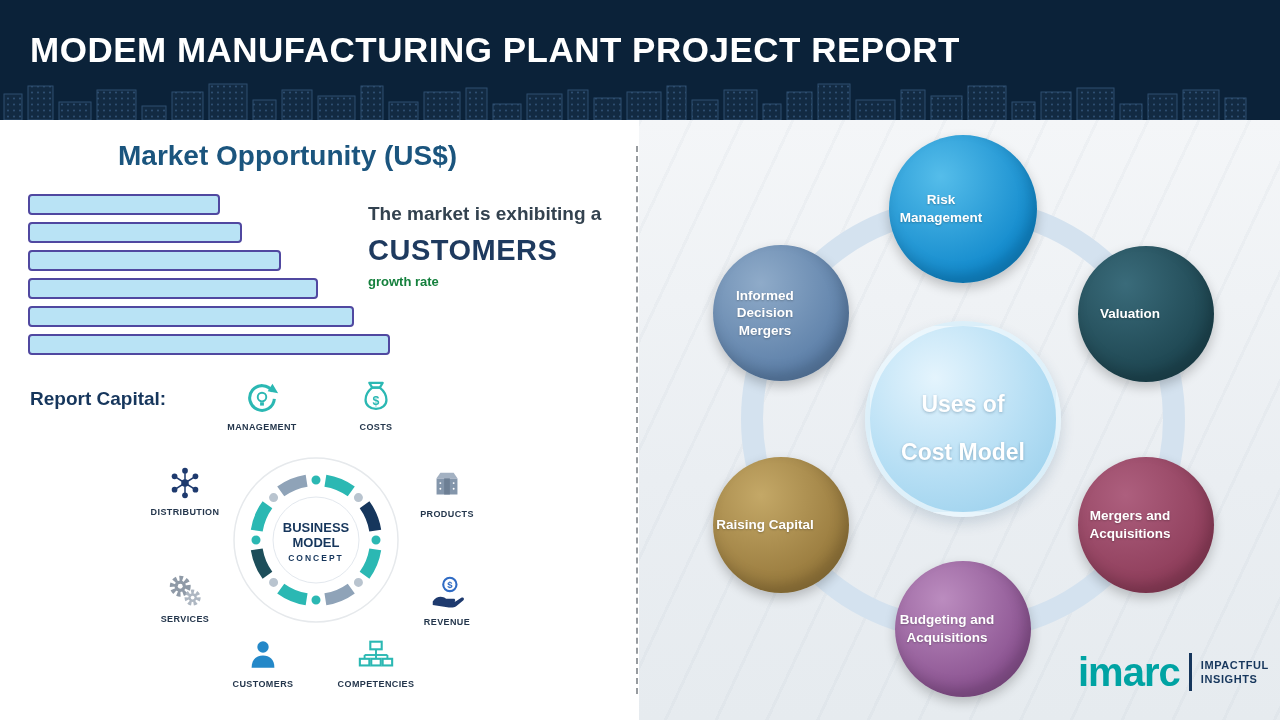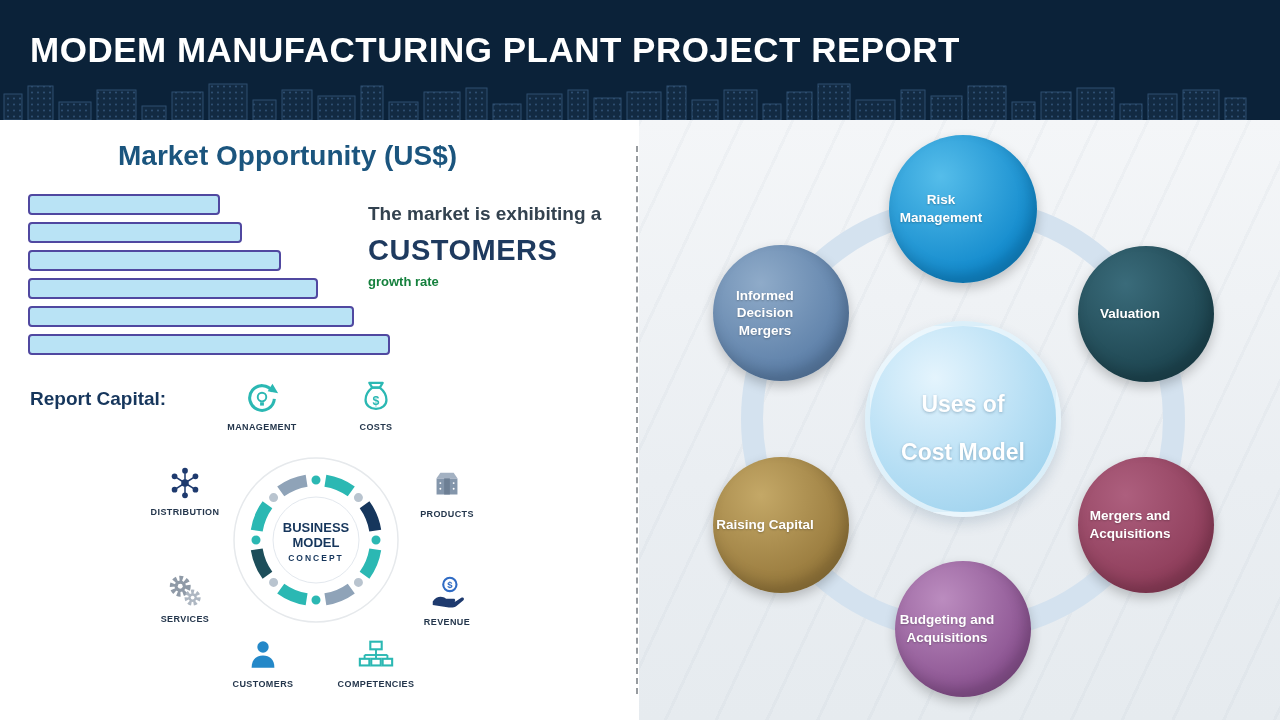--- a/index.html
+++ b/index.html
@@ -157,20 +157,28 @@
       <circle cx="28" cy="88.00000000000001" r="5.5" fill="#2bb8b3" stroke="#ffffff" stroke-width="2"></circle>
       <circle cx="45.57359312880714" cy="45.573593128807154" r="5.5" fill="#b9c4cf" stroke="#ffffff" stroke-width="2"></circle>
     </svg>
 
   <div class="big-ring"></div>
   <div class="center-circle">
     <span>Uses of</span>
     <span>Cost Model</span>
   </div>
 
+  <div class="logo">
+    <span class="logo-word">imarc</span>
+    <span class="logo-sep"></span>
+    <span class="logo-tag">
+      <span>IMPACTFUL</span>
+      <span>INSIGHTS</span>
+    </span>
+  </div>
 
 <div class="bm-item" style="left: 207px; top: 379px;">
       <span class="bm-icon"><svg viewBox="0 0 40 40" width="38" height="38">
           <path d="M31 13 A13 13 0 1 0 33 21" fill="none" stroke="#2bb8b3" stroke-width="3.2"></path>
           <polygon points="26,13 37,15 31,5" fill="#2bb8b3"></polygon>
           <circle cx="20" cy="19" r="4.5" fill="none" stroke="#2bb8b3" stroke-width="2"></circle>
           <rect x="18" y="24.5" width="4" height="3.5" fill="#2bb8b3"></rect>
         </svg></span>
       <span class="bm-label">MANAGEMENT</span>
     </div>

